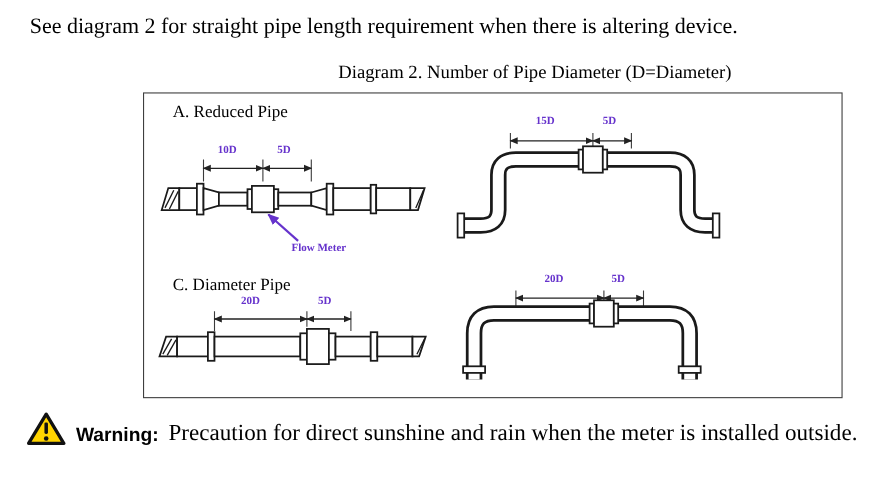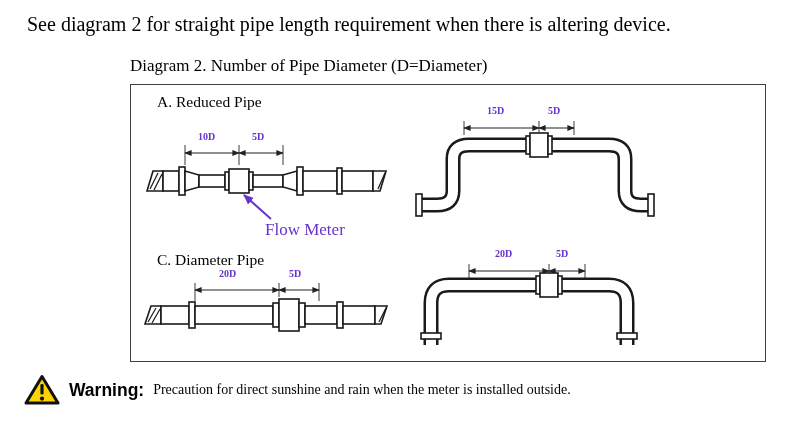--- a/index.html
+++ b/index.html
@@ -6,55 +6,55 @@
   html,body { width:790px; height:434px; }
   body {
     background:#ffffff;
     font-family:"Liberation Serif", serif;
     color:#000;
     position:relative;
     overflow:hidden;
   }
   .abs { position:absolute; }
   .intro { left:27px; top:13px; font-size:20px; white-space:nowrap; }
-  .title { left:130px; top:56px; width:535px; text-align:left; font-size:17px; white-space:nowrap; }
+  .title { left:130px; top:56px; width:535px; text-align:right; font-size:17px; white-space:nowrap; }
   .diagram-box {
     left:130px; top:84px; width:636px; height:278px;
     border:1px solid #3f3f3f; background:#fff;
   }
   .panel { position:absolute; }
   .panel > svg { position:absolute; left:0; top:0; width:100%; height:100%; }
   .pa { left:6px;   top:6px;   width:268px; height:150px; }
   .pb { left:278px; top:6px;   width:252px; height:140px; }
   .pc { left:6px;   top:156px; width:268px; height:114px; }
   .pd { left:278px; top:148px; width:252px; height:122px; }
   .panel-label { position:absolute; font-size:15.5px; white-space:nowrap; }
   .dim {
     position:absolute; font-size:10px; font-weight:bold;
     color:var(--dimension-label, #6633cc); white-space:nowrap;
   }
   .callout {
-    position:absolute; font-size:17px; font-weight:normal;
+    position:absolute; font-size:10px; font-weight:bold;
     color:var(--callout, #6633cc); white-space:nowrap;
   }
   .pipe-outline { fill:none; stroke:#1a1a1a; stroke-width:15; stroke-linejoin:round; }
   .pipe-inner   { fill:none; stroke:#ffffff; stroke-width:10; stroke-linejoin:round; }
   .fitting      { fill:#ffffff; stroke:#1a1a1a; stroke-width:1.6; }
   .ext-line     { stroke:#3a3a3a; stroke-width:1; }
   .dim-line     { stroke:#222222; stroke-width:1.2; }
   .hatch        { stroke:#1a1a1a; stroke-width:1.2; }
   .warning-row {
     left:24px; top:374px; width:760px;
-    display:flex; align-items:center; gap:9px;
+    display:flex; align-items:flex-end; gap:9px;
   }
   .warning-label {
     font-family:"Liberation Sans", sans-serif;
     font-weight:bold; font-size:17.5px; white-space:nowrap;
   }
-  .warning-text { font-size:14px; white-space:nowrap; }
+  .warning-text { font-size:21px; white-space:nowrap; }
 </style>
 </head>
 <body>
 
 <div class="abs intro">See diagram 2 for straight pipe length requirement when there is altering device.</div>
 <div class="abs title">Diagram 2. Number of Pipe Diameter (D=Diameter)</div>
 
 <div class="abs diagram-box">
 
   <div class="panel pa">

